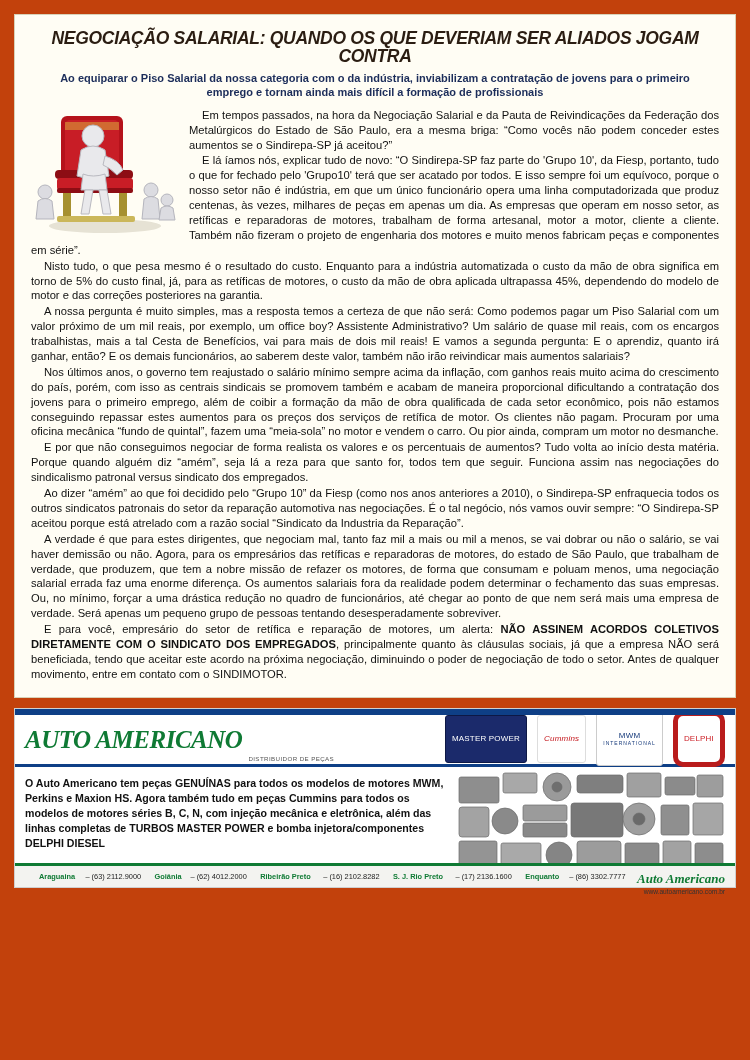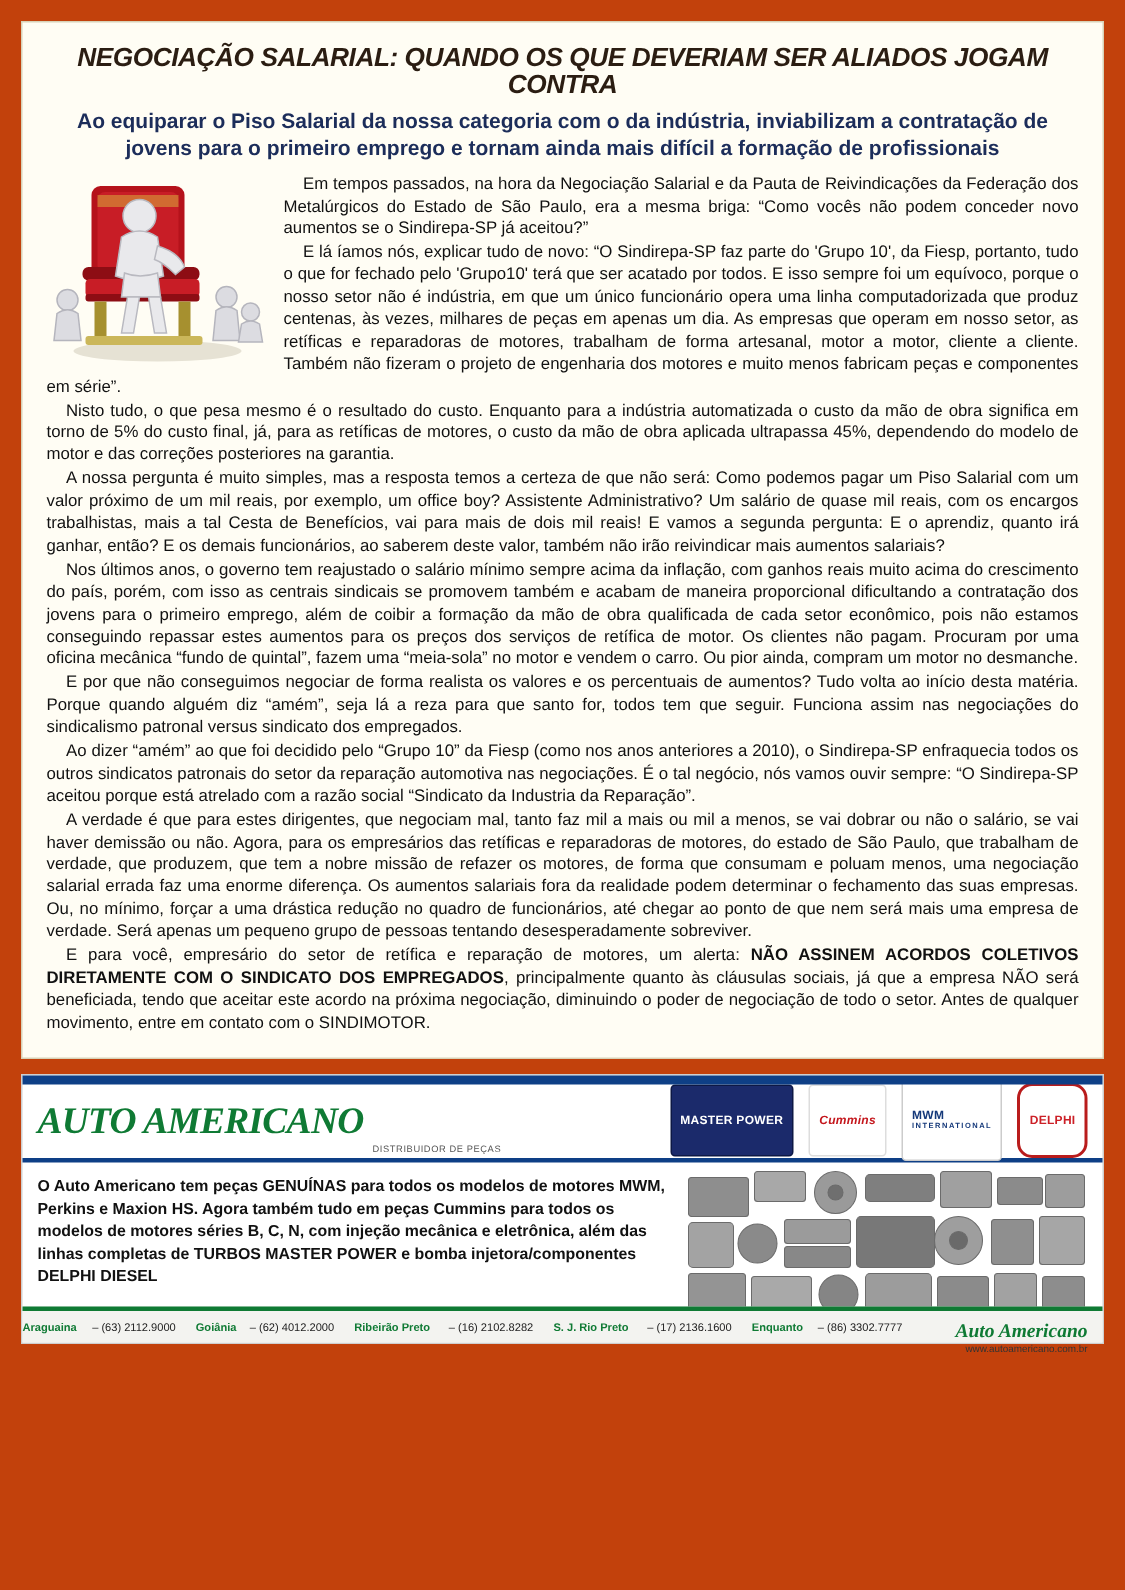--- a/index.html
+++ b/index.html
@@ -31,21 +31,21 @@
     font-weight: bold;
     font-style: italic;
     color: #2b1d12;
     letter-spacing: -0.3px;
     line-height: 1.05;
     margin: 2px 0 5px 0;
     text-align: center;
     font-family: "Liberation Sans", sans-serif;
   }
   .subhead {
-    font-size: 14px;
+    font-size: 11px;
     font-weight: bold;
     color: #1c2d5a;
     text-align: center;
     line-height: 1.32;
     margin: 0 6px 8px 6px;
   }
   .body-text {
     font-size: 11.2px;
     line-height: 1.33;
     text-align: justify;
@@ -104,34 +104,34 @@
     align-self: flex-end;
   }
   .logos {
     margin-left: auto;
     display: flex;
     align-items: center;
     gap: 10px;
   }
   .lg {
     font-size: 8px;
-    font-weight: bold;
+    font-weight: normal;
     color: #fff;
     border-radius: 3px;
     padding: 19px 6px;
     letter-spacing: 0.2px;
     white-space: nowrap;
     line-height: 1.05;
-    text-align: left;
+    text-align: center;
   }
   .lg-mp { background:#1b2a6b; border:1px solid #0d1845; }
   .lg-cm { background:#ffffff; color:#c4161c; border:1px solid #ddd; font-style:italic; }
   .lg-mwm { background:#ffffff; color:#15397a; border:1px solid #ccc; }
   .lg-mwm .small { display:block; font-size:5px; color:#15397a; letter-spacing:1px; }
-  .lg-dl { background:#ffffff; color:#cc2027; border:2px solid #b91c1c; border-radius:10px; }
+  .lg-dl { background:#ffffff; color:#cc2027; border:5px solid #b91c1c; border-radius:10px; }
 
   .ad-mid {
     position: relative;
     padding: 9px 10px 8px 10px;
     min-height: 96px;
   }
   .ad-copy {
     width: 430px;
     font-size: 10.6px;
     line-height: 1.42;
@@ -141,21 +141,21 @@
   .ad-parts {
     position: absolute;
     right: 8px;
     top: 4px;
     width: 270px;
     height: 104px;
   }
   .ad-bottom {
     border-top: 3px solid #0f7a34;
     background: #f3f3f0;
-    padding: 5px 8px 5px 0;
+    padding: 5px 8px 5px 24px;
     position: relative;
   }
   .ad-bottom table {
     border-collapse: collapse;
     width: 600px;
     font-size: 7.4px;
     color: #0f5a2a;
   }
   .ad-bottom td { padding: 1px 4px 1px 0; white-space: nowrap; }
   .city { font-weight: bold; color: #0f7a34; }
@@ -223,21 +223,21 @@
             <circle cx="14" cy="84" r="7"></circle>
             <path d="M7 93 q7 -5 14 0 l2 18 h-18z"></path>
             <circle cx="120" cy="82" r="7"></circle>
             <path d="M113 91 q7 -5 14 0 l2 20 h-18z"></path>
             <circle cx="136" cy="92" r="6"></circle>
             <path d="M130 100 q6 -4 12 0 l2 12 h-16z"></path>
           </g>
         </svg>
       </div>
 
-      <p>Em tempos passados, na hora da Negociação Salarial e da Pauta de Reivindicações da Federação dos Metalúrgicos do Estado de São Paulo, era a mesma briga: “Como vocês não podem conceder novo aumentos se o Sindirepa-SP já aceitou?”</p>
+      <p>Em tempos passados, na hora da Negociação Salarial e da Pauta de Reivindicações da Federação dos Metalúrgicos do Estado de São Paulo, era a mesma briga: “Como vocês não podem conceder estes aumentos se o Sindirepa-SP já aceitou?”</p>
       <p>E lá íamos nós, explicar tudo de novo: “O Sindirepa-SP faz parte do 'Grupo 10', da Fiesp, portanto, tudo o que for fechado pelo 'Grupo10' terá que ser acatado por todos. E isso sempre foi um equívoco, porque o nosso setor não é indústria, em que um único funcionário opera uma linha computadorizada que produz centenas, às vezes, milhares de peças em apenas um dia. As empresas que operam em nosso setor, as retíficas e reparadoras de motores, trabalham de forma artesanal, motor a motor, cliente a cliente. Também não fizeram o projeto de engenharia dos motores e muito menos fabricam peças e componentes em série”.</p>
       <p>Nisto tudo, o que pesa mesmo é o resultado do custo. Enquanto para a indústria automatizada o custo da mão de obra significa em torno de 5% do custo final, já, para as retíficas de motores, o custo da mão de obra aplicada ultrapassa 45%, dependendo do modelo de motor e das correções posteriores na garantia.</p>
       <p>A nossa pergunta é muito simples, mas a resposta temos a certeza de que não será: Como podemos pagar um Piso Salarial com um valor próximo de um mil reais, por exemplo, um office boy? Assistente Administrativo?  Um salário de quase mil reais, com os encargos trabalhistas, mais a tal Cesta de Benefícios, vai para mais de dois mil reais! E vamos a segunda pergunta: E o aprendiz, quanto irá ganhar, então? E os demais funcionários, ao saberem deste valor, também não irão reivindicar mais aumentos salariais?</p>
       <p>Nos últimos anos, o governo tem reajustado o salário mínimo sempre acima da inflação, com ganhos reais muito acima do crescimento do país, porém, com isso as centrais sindicais se promovem também e acabam de maneira proporcional dificultando a contratação dos jovens para o primeiro emprego, além de coibir a formação da mão de obra qualificada de cada setor econômico, pois não estamos conseguindo repassar estes aumentos para os preços dos serviços de retífica de motor. Os clientes não pagam. Procuram por uma oficina mecânica “fundo de quintal”, fazem uma “meia-sola” no motor e vendem o carro. Ou pior ainda, compram um motor no desmanche.</p>
       <p>E por que não conseguimos negociar de forma realista os valores e os percentuais de aumentos? Tudo volta ao início desta matéria. Porque quando alguém diz “amém”, seja lá a reza para que santo for, todos tem que seguir. Funciona assim nas negociações do sindicalismo patronal versus sindicato dos empregados.</p>
       <p>Ao dizer “amém” ao que foi decidido pelo “Grupo 10” da Fiesp (como nos anos anteriores a 2010), o Sindirepa-SP enfraquecia todos os outros sindicatos patronais do setor da reparação automotiva nas negociações. É o tal negócio, nós vamos ouvir sempre: “O Sindirepa-SP aceitou porque está atrelado com a razão social “Sindicato da Industria da Reparação”.</p>
       <p>A verdade é que para estes dirigentes, que negociam mal, tanto faz mil a mais ou mil a menos, se vai dobrar ou não o salário, se vai haver demissão ou não. Agora, para os empresários das retíficas e reparadoras de motores, do estado de São Paulo, que trabalham de verdade, que produzem, que tem a nobre missão de refazer os motores, de forma que consumam e poluam menos, uma negociação salarial errada faz uma enorme diferença. Os aumentos salariais fora da realidade podem determinar o fechamento das suas empresas. Ou, no mínimo, forçar a uma drástica redução no quadro de funcionários, até chegar ao ponto de que nem será mais uma empresa de verdade. Será apenas um pequeno grupo de pessoas tentando desesperadamente sobreviver.</p>
 
       <p>
         <span>E para você, empresário do setor de retífica e reparação de motores, um alerta: </span><span class="caps-bold">NÃO ASSINEM ACORDOS COLETIVOS DIRETAMENTE COM O SINDICATO DOS EMPREGADOS</span><span>, principalmente quanto às cláusulas sociais, já que a empresa NÃO será beneficiada, tendo que aceitar este acordo na próxima negociação, diminuindo o poder de negociação de todo o setor. Antes de qualquer movimento, entre em contato com o SINDIMOTOR.</span>

